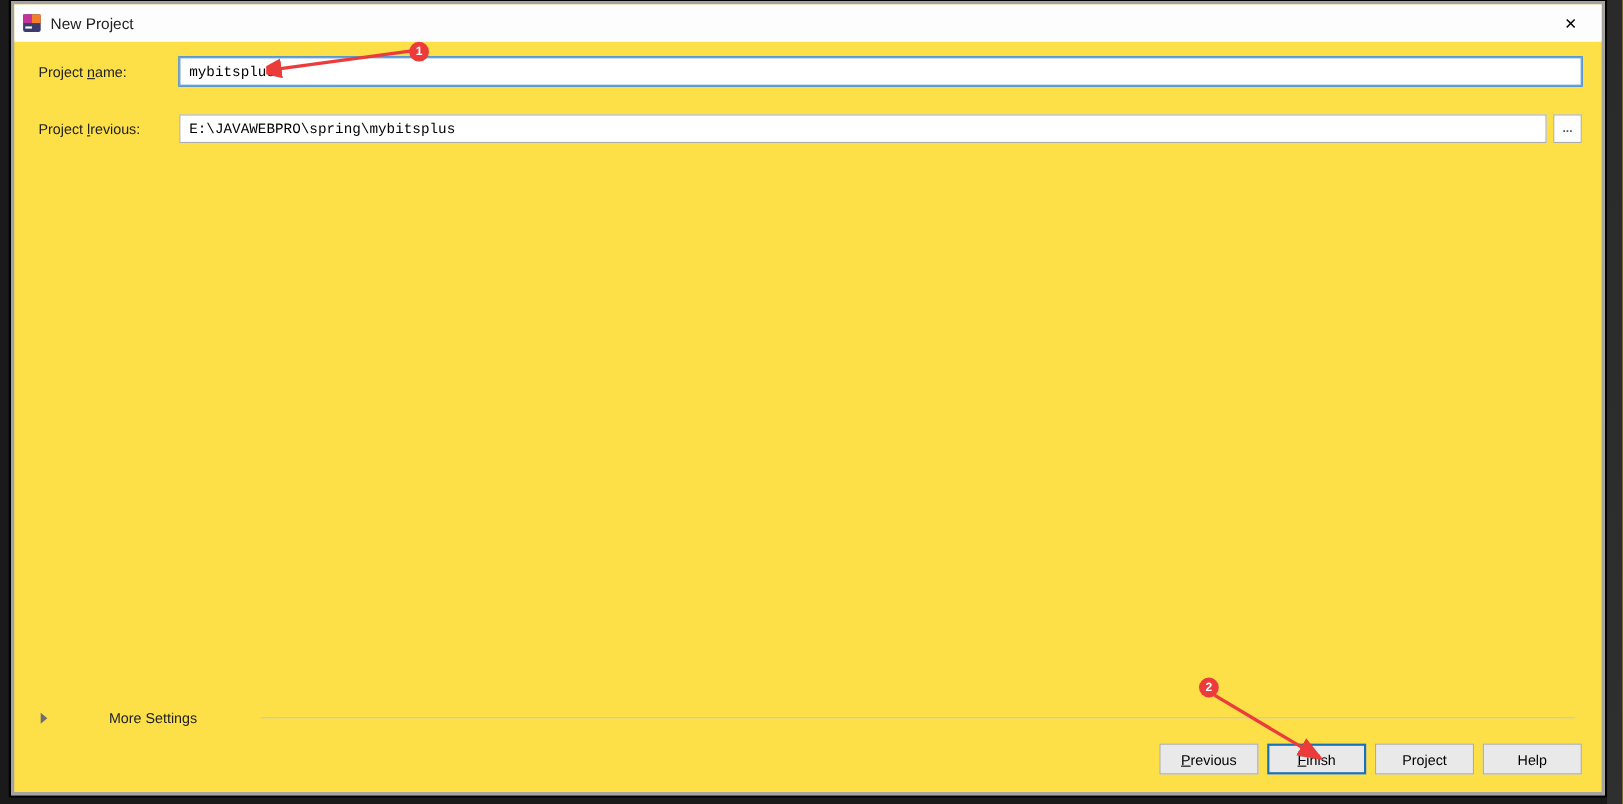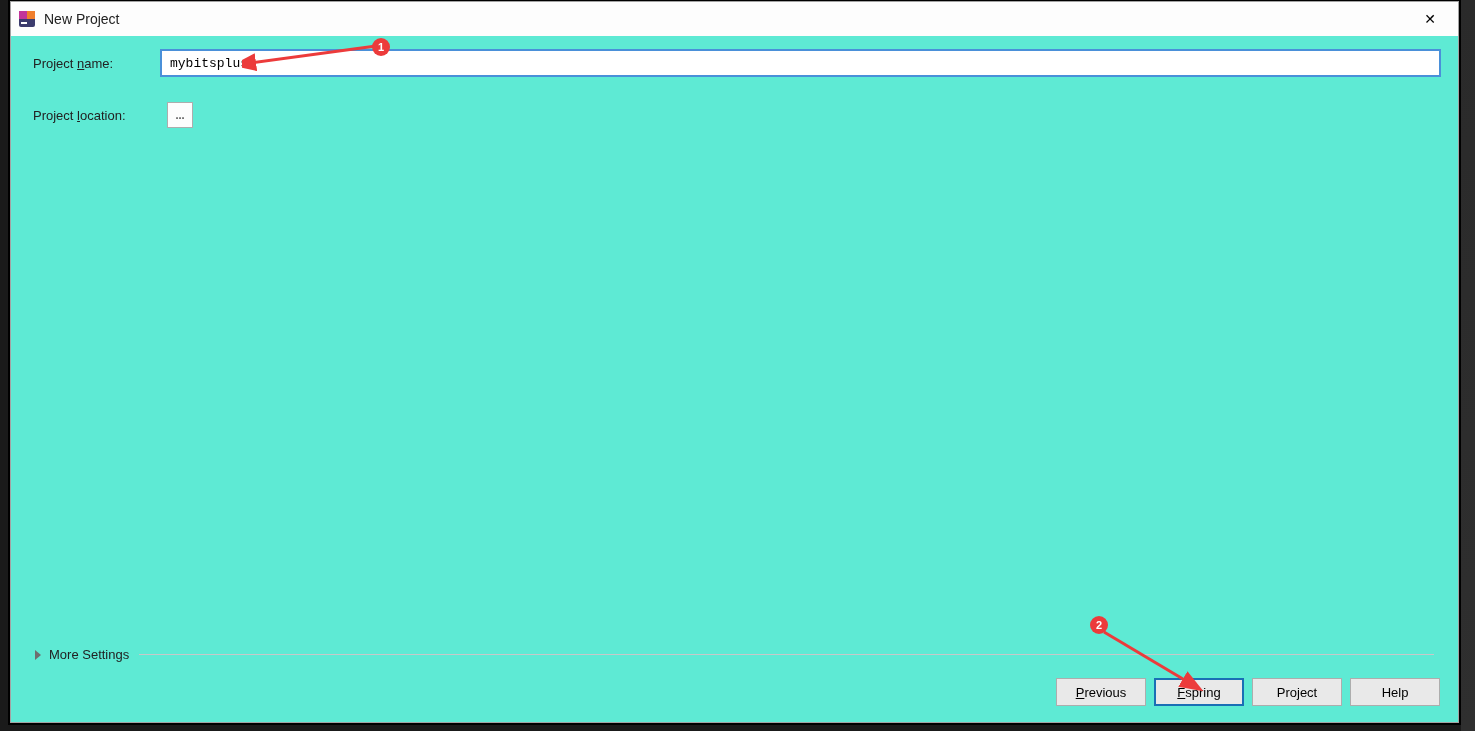--- a/index.html
+++ b/index.html
@@ -11,22 +11,22 @@
       height: 731px;
       position: relative;
       overflow: hidden;
     }
     .dialog {
       position: absolute;
       left: 10px;
       top: 1px;
       width: 1449px;
       height: 722px;
-      background: #5eead4;
-      border: 1px solid #a3a3a3;
+      background: #fde047;
+      border: 3px solid #a3a3a3;
       box-shadow: 0 0 0 2px #000;
     }
     .titlebar {
       height: 34px;
       display: flex;
       align-items: center;
       padding: 0 6px;
       background: #fdfdfd;
     }
     .titlebar .app-icon {
@@ -66,20 +66,21 @@
       font-weight: bold;
       cursor: pointer;
       font-size: 11px;
       color:#555;
     }
     .more-row {
       position: absolute;
       left: 24px; right: 24px; bottom: 60px;
       display: flex; align-items: center;
       cursor: pointer;
+      gap: 48px;
     }
     .more-row .tri {
       width: 0; height: 0;
       border-top: 5px solid transparent;
       border-bottom: 5px solid transparent;
       border-left: 6px solid #6e6e6e;
       margin-right: 8px;
     }
     .more-row .label { color: #222; white-space: nowrap; }
     .more-row .line { flex:1; height:1px; background:#c8c8c8; margin-left:10px;}
@@ -131,36 +132,37 @@
       <span>✕</span>
     </span>
   </div>
 
   <div class="form-area">
     <div class="row">
       <label><span>Project </span><span class="u">n</span><span>ame:</span></label>
       <input type="text" class="focused" value="mybitsplus" style="">
     </div>
     <div class="row">
-      <label><span>Project </span><span class="u">l</span><span>ocation:</span></label>
+      <label><span>Project </span><span class="u">l</span><span>revious:</span></label>
+      <input type="text" value="E:\JAVAWEBPRO\spring\mybitsplus" style="">
       <div class="browse">
           <span>...</span>
         </div>
     </div>
   </div>
 
   <div class="more-row">
     <div class="tri"></div>
     <span class="label"><span class="u">M</span><span>ore Settings</span></span>
     <div class="line"></div>
   </div>
 
   <div class="button-row">
     <button><span class="u">P</span><span>revious</span></button>
-    <button class="primary"><span class="u">F</span><span>spring</span></button>
+    <button class="primary"><span class="u">F</span><span>inish</span></button>
     <button>Project</button>
     <button>Help</button>
   </div>
 </div>
 
 <div class="side-strip"></div>
 
 <svg class="annot" style="left:242px; top:36px;" width="160" height="40">
   <defs>
     <marker id="ah1" markerWidth="10" markerHeight="10" refX="2" refY="3" orient="auto">

